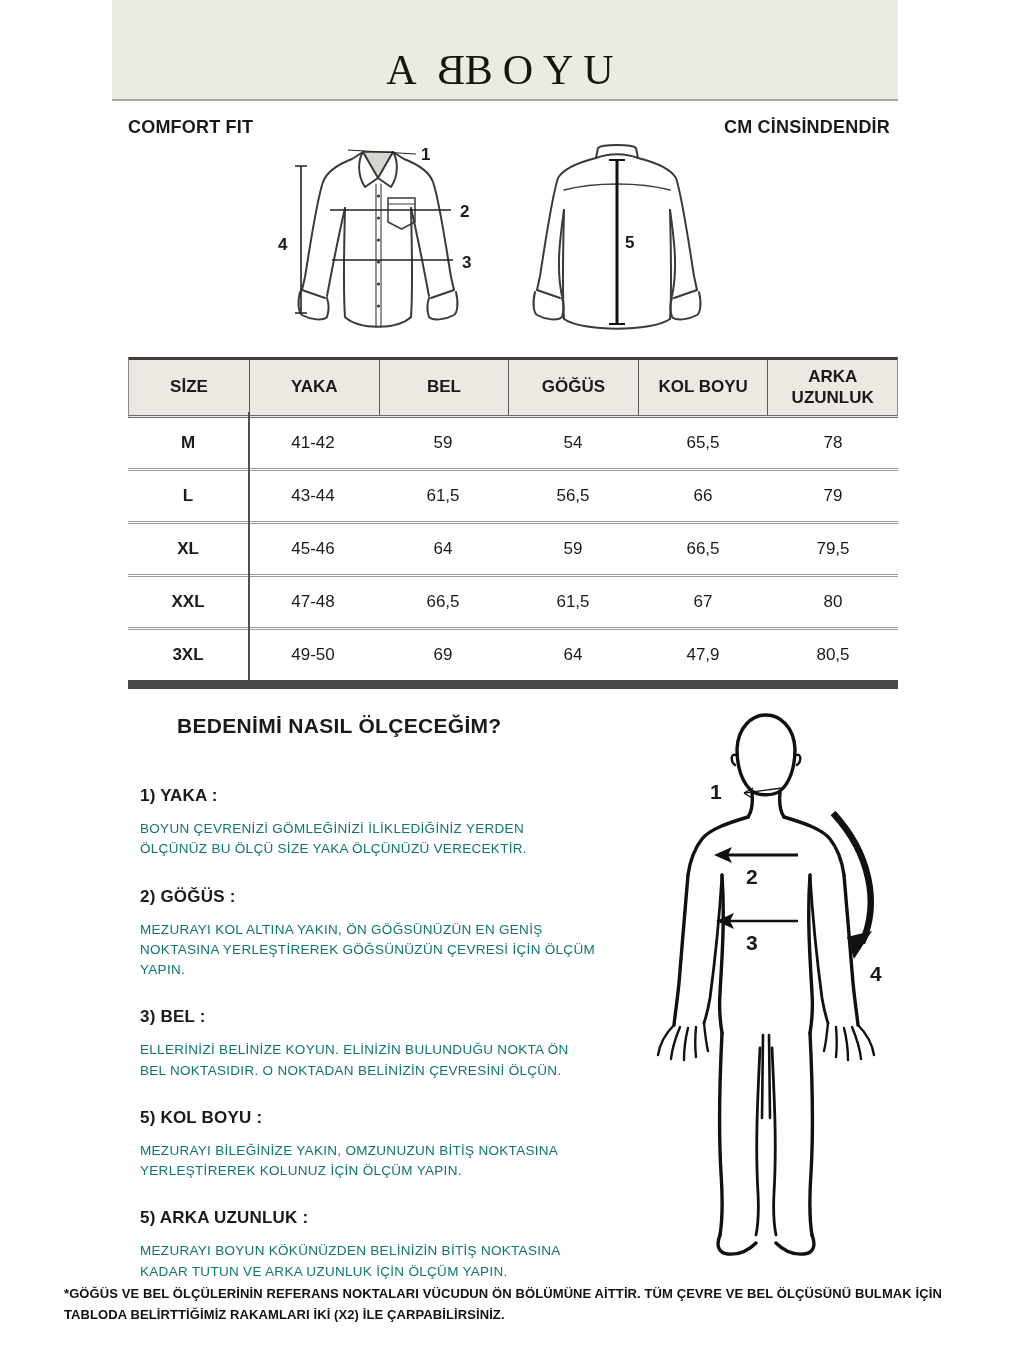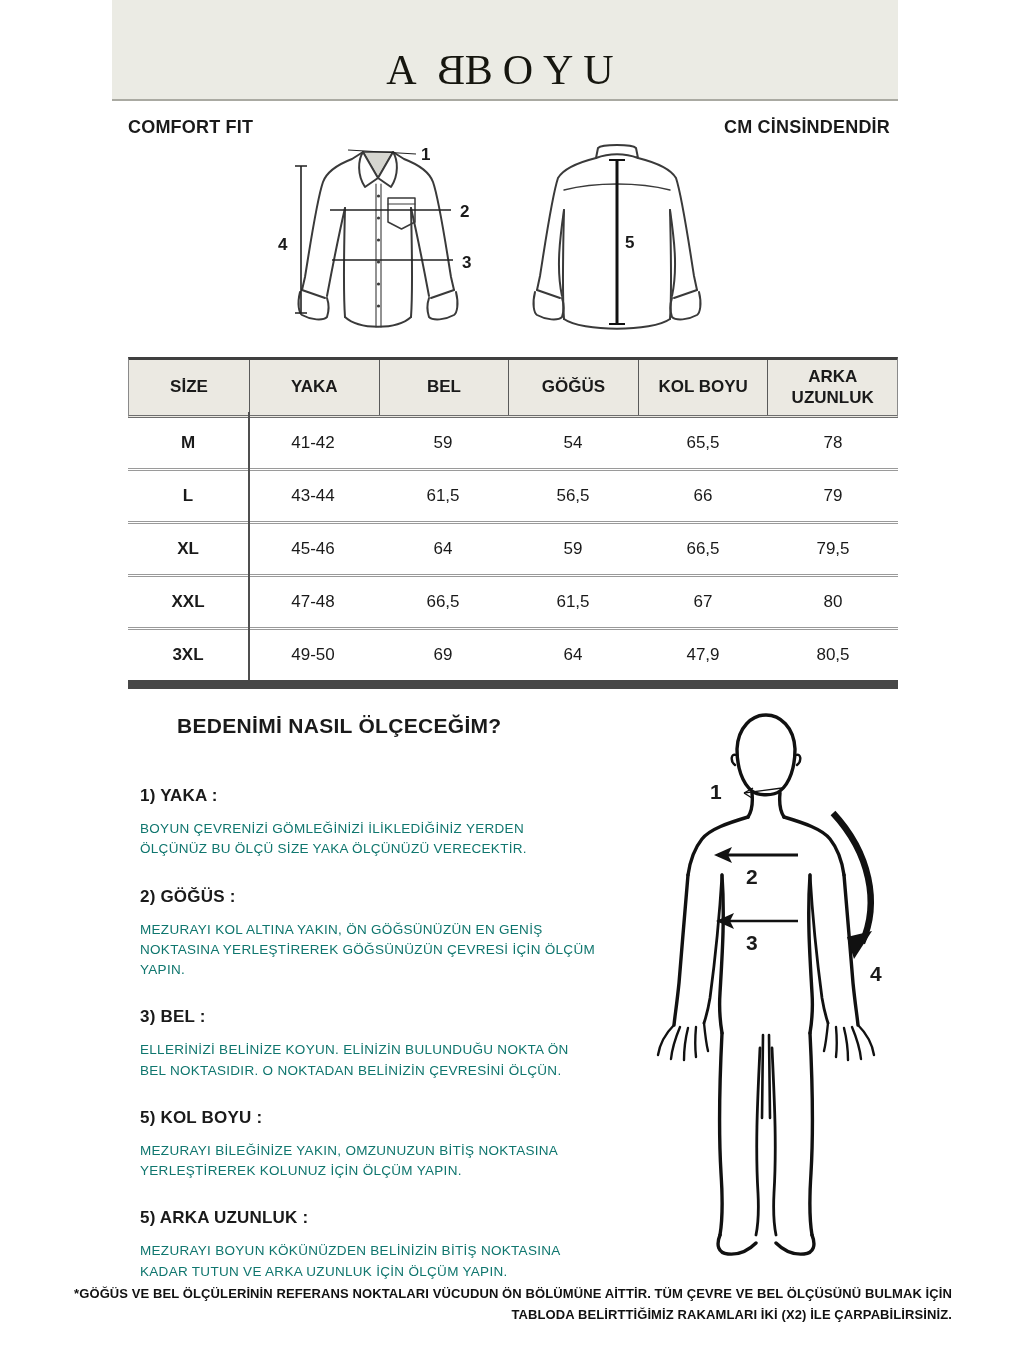--- a/index.html
+++ b/index.html
@@ -43,21 +43,21 @@
   .guide-title{position:absolute;left:140px;top:714px;font-size:21px;font-weight:bold;
                letter-spacing:.3px;margin-left:37px;}
   .guide-sections{position:absolute;left:140px;top:786px;width:480px;}
   .g-sec{margin-bottom:27px;}
   .g-head{font-size:17px;font-weight:bold;margin:0 0 13px 0;letter-spacing:.2px;}
   .g-body{font-size:13.5px;line-height:1.5;color:#0f766e;letter-spacing:.3px;max-width:455px;margin:0;}
 
   .body-figure{position:absolute;left:648px;top:703px;}
 
   
-  .footnote{position:absolute;left:52px;top:1283px;width:900px;text-align:right;
+  .footnote{position:absolute;left:64px;top:1283px;width:900px;text-align:left;
             font-size:13px;font-weight:bold;line-height:1.65;letter-spacing:.1px;color:#111;}
 </style>
 </head>
 <body>
 
 <div class="page">
 
   <div class="brand-band">
     <div class="brand-logo"><span>A</span><span class="mirror">B</span><span>BOYU</span></div>
   </div>

